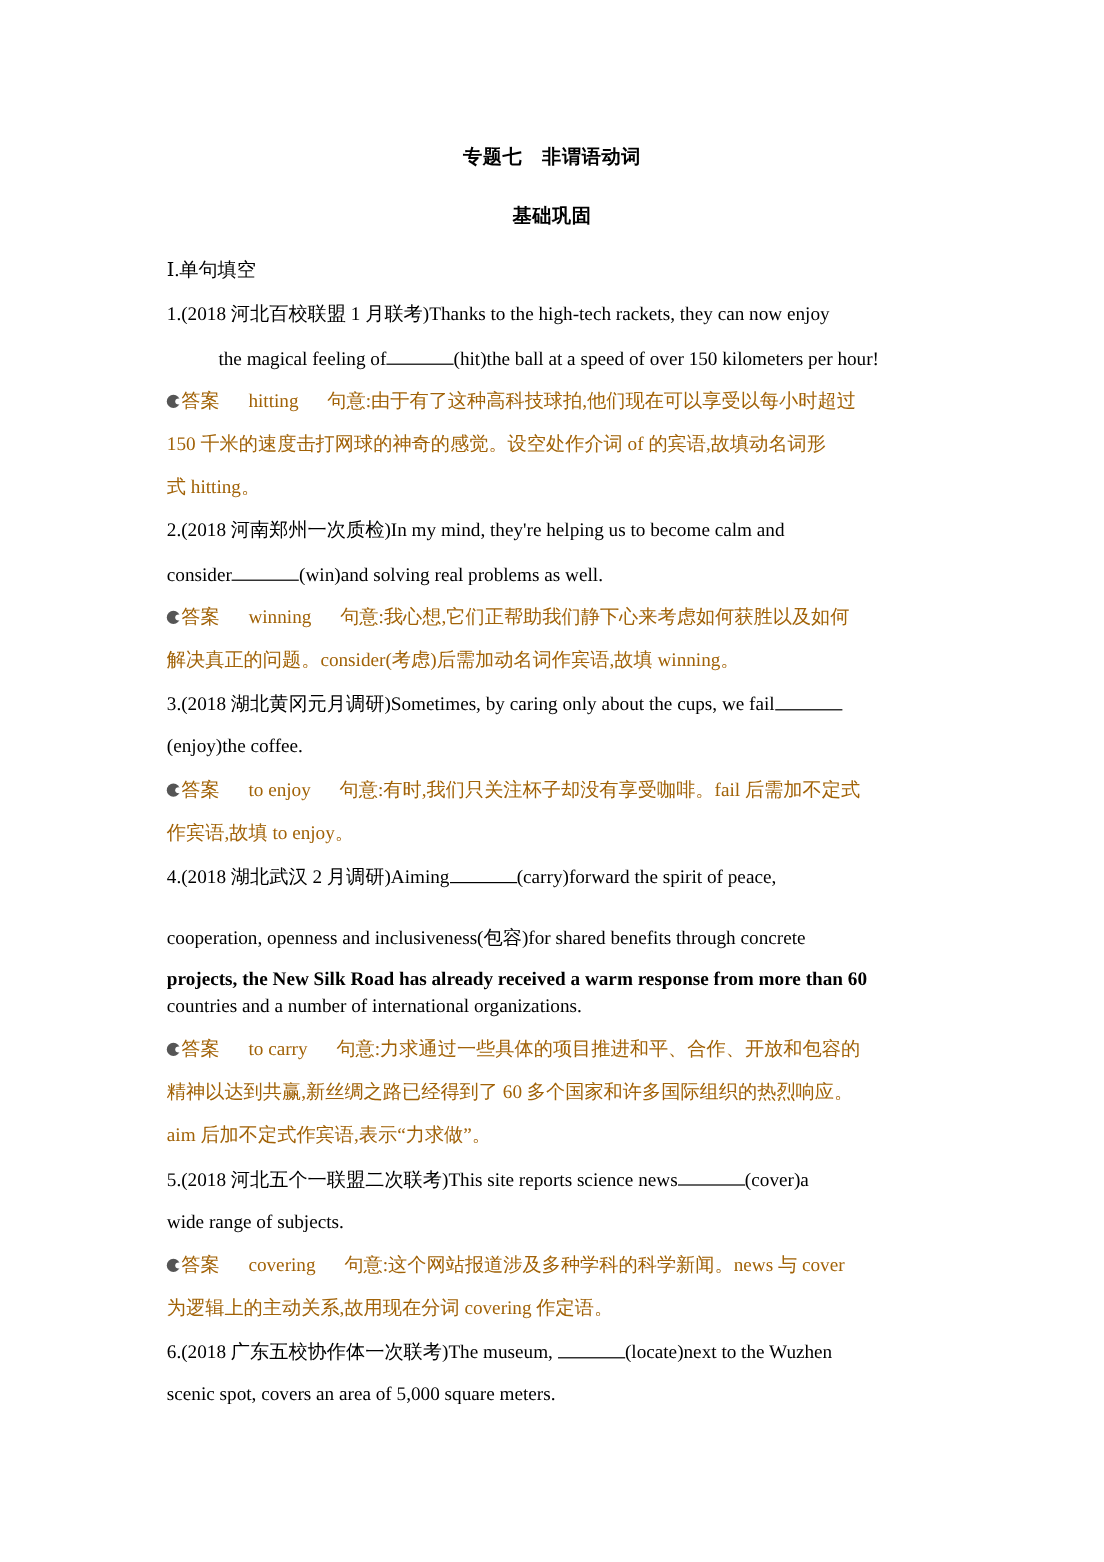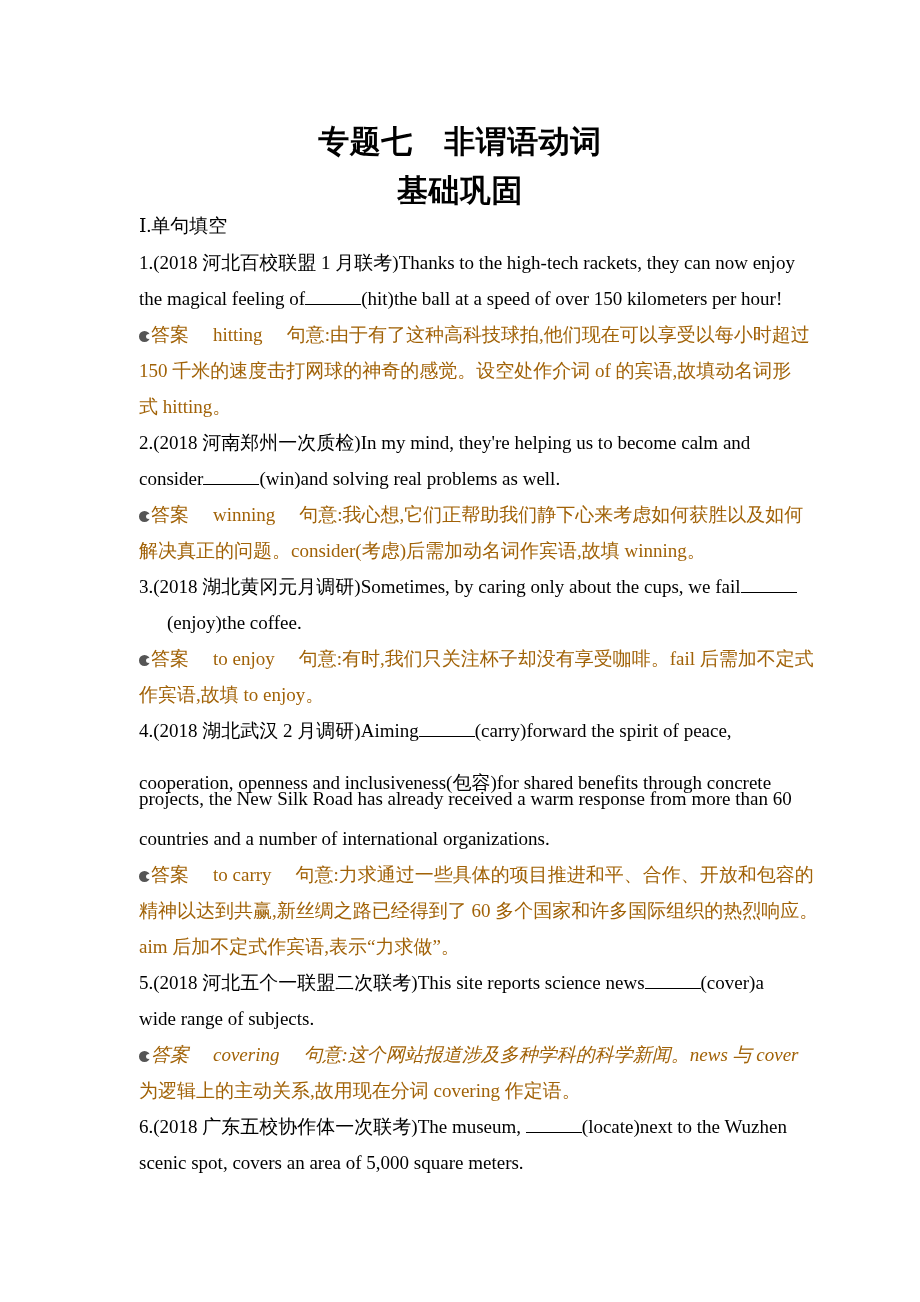--- a/index.html
+++ b/index.html
@@ -1,62 +1,62 @@
 <!DOCTYPE html>
 <html><head>
 <meta charset="utf-8">
 <style>
   html, body { margin: 0; padding: 0; background: #ffffff; }
   body { width: 920px; height: 1302px; position: relative; overflow: hidden;
          font-family: "Liberation Serif", "DejaVu Serif", serif; color: #000; }
   .page { position: absolute; left: 0; top: 0; width: 920px; height: 1302px; }
   .title { position: absolute; left: 0; width: 920px; text-align: center;
            font-family: "DejaVu Sans", "Liberation Sans", sans-serif; font-weight: bold;
-           font-size: 31px; letter-spacing: 0.5px; }
+           font-size: 16px; letter-spacing: 0.5px; }
   .title.t1 { top: 121px; }
   .title.t2 { top: 170px; }
-  .line { position: absolute; left: 139px; font-size: 19px; line-height: 24px;
+  .line { position: absolute; left: 139px; font-size: 16px; line-height: 24px;
           white-space: nowrap; }
   .section { top: 214px; }
   .ans { color: #a16207; }
   .ans-icon { display: inline-block; width: 11px; height: 11px; border-radius: 50%;
               background: #555; position: relative; margin-right: 1px; vertical-align: -1px; }
   .ans-icon::after { content: ""; position: absolute; right: -2px; top: 3px; width: 6px; height: 5px;
                      background: #fff; border-radius: 50%; }
   .gap { display: inline-block; width: 24px; }
   .blank { display: inline-block; width: 56px; border-bottom: 1px solid #000; height: 16px; vertical-align: baseline; }
 </style>
 </head>
 <body>
 
 <div class="page">
   <div class="title t1">专题七　非谓语动词</div>
   <div class="title t2">基础巩固</div>
   <div class="line section">Ⅰ.单句填空</div>
   <div id="content">
       <div class="line" style="top: 251px;"><span>1.(2018 河北百校联盟 1 月联考)Thanks to the high-tech rackets, they can now enjoy</span></div>
-      <div class="line" style="top: 287px;"><span>the magical feeling of</span><span class="blank"></span><span>(hit)the ball at a speed of over 150 kilometers per hour!</span></div>
+      <div class="line" style="top: 287px; margin-left: 43px;"><span>the magical feeling of</span><span class="blank"></span><span>(hit)the ball at a speed of over 150 kilometers per hour!</span></div>
       <div class="line ans" style="top: 323px;"><span class="ans-icon"></span><span>答案</span><span class="gap"></span><span>hitting</span><span class="gap"></span><span>句意:由于有了这种高科技球拍,他们现在可以享受以每小时超过</span></div>
       <div class="line ans" style="top: 359px;"><span>150 千米的速度击打网球的神奇的感觉。设空处作介词 of 的宾语,故填动名词形</span></div>
       <div class="line ans" style="top: 395px;"><span>式 hitting。</span></div>
       <div class="line" style="top: 431px;"><span>2.(2018 河南郑州一次质检)In my mind, they're helping us to become calm and</span></div>
       <div class="line" style="top: 467px;"><span>consider</span><span class="blank"></span><span>(win)and solving real problems as well.</span></div>
       <div class="line ans" style="top: 503px;"><span class="ans-icon"></span><span>答案</span><span class="gap"></span><span>winning</span><span class="gap"></span><span>句意:我心想,它们正帮助我们静下心来考虑如何获胜以及如何</span></div>
       <div class="line ans" style="top: 539px;"><span>解决真正的问题。consider(考虑)后需加动名词作宾语,故填 winning。</span></div>
       <div class="line" style="top: 575px;"><span>3.(2018 湖北黄冈元月调研)Sometimes, by caring only about the cups, we fail</span><span class="blank"></span></div>
-      <div class="line" style="top: 611px; margin-left: 28px;"><span>(enjoy)the coffee.</span></div>
+      <div class="line" style="top: 611px;"><span>(enjoy)the coffee.</span></div>
       <div class="line ans" style="top: 647px;"><span class="ans-icon"></span><span>答案</span><span class="gap"></span><span>to enjoy</span><span class="gap"></span><span>句意:有时,我们只关注杯子却没有享受咖啡。fail 后需加不定式</span></div>
       <div class="line ans" style="top: 683px;"><span>作宾语,故填 to enjoy。</span></div>
       <div class="line" style="top: 719px;"><span>4.(2018 湖北武汉 2 月调研)Aiming</span><span class="blank"></span><span>(carry)forward the spirit of peace,</span></div>
       <div class="line" style="top: 755px; margin-top: 16px;"><span>cooperation, openness and inclusiveness(包容)for shared benefits through concrete</span></div>
-      <div class="line" style="top: 787px;"><span>projects, the New Silk Road has already received a warm response from more than 60</span></div>
+      <div class="line" style="top: 805px; font-weight: bold;"><span>projects, the New Silk Road has already received a warm response from more than 60</span></div>
       <div class="line" style="top: 827px;"><span>countries and a number of international organizations.</span></div>
       <div class="line ans" style="top: 863px;"><span class="ans-icon"></span><span>答案</span><span class="gap"></span><span>to carry</span><span class="gap"></span><span>句意:力求通过一些具体的项目推进和平、合作、开放和包容的</span></div>
       <div class="line ans" style="top: 899px;"><span>精神以达到共赢,新丝绸之路已经得到了 60 多个国家和许多国际组织的热烈响应。</span></div>
       <div class="line ans" style="top: 935px;"><span>aim 后加不定式作宾语,表示“力求做”。</span></div>
       <div class="line" style="top: 971px;"><span>5.(2018 河北五个一联盟二次联考)This site reports science news</span><span class="blank"></span><span>(cover)a</span></div>
       <div class="line" style="top: 1007px;"><span>wide range of subjects.</span></div>
-      <div class="line ans" style="top: 1043px; font-style: italic;"><span class="ans-icon"></span><span>答案</span><span class="gap"></span><span>covering</span><span class="gap"></span><span>句意:这个网站报道涉及多种学科的科学新闻。news 与 cover</span></div>
+      <div class="line ans" style="top: 1043px;"><span class="ans-icon"></span><span>答案</span><span class="gap"></span><span>covering</span><span class="gap"></span><span>句意:这个网站报道涉及多种学科的科学新闻。news 与 cover</span></div>
       <div class="line ans" style="top: 1079px;"><span>为逻辑上的主动关系,故用现在分词 covering 作定语。</span></div>
       <div class="line" style="top: 1115px;"><span>6.(2018 广东五校协作体一次联考)The museum, </span><span class="blank"></span><span>(locate)next to the Wuzhen</span></div>
       <div class="line" style="top: 1151px;"><span>scenic spot, covers an area of 5,000 square meters.</span></div>
     </div>
 </div>
 
 </body></html>

